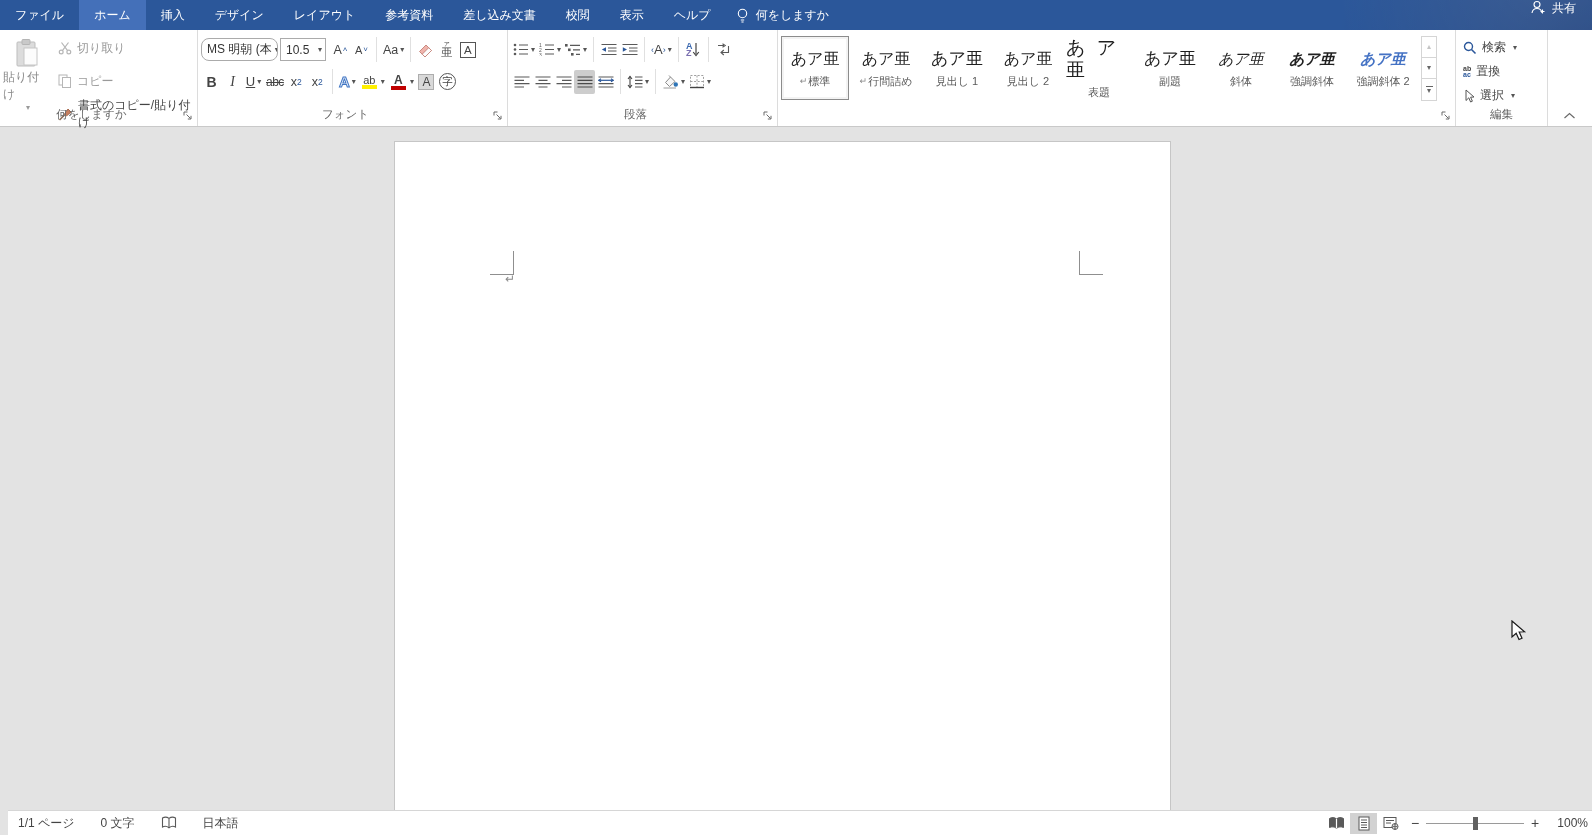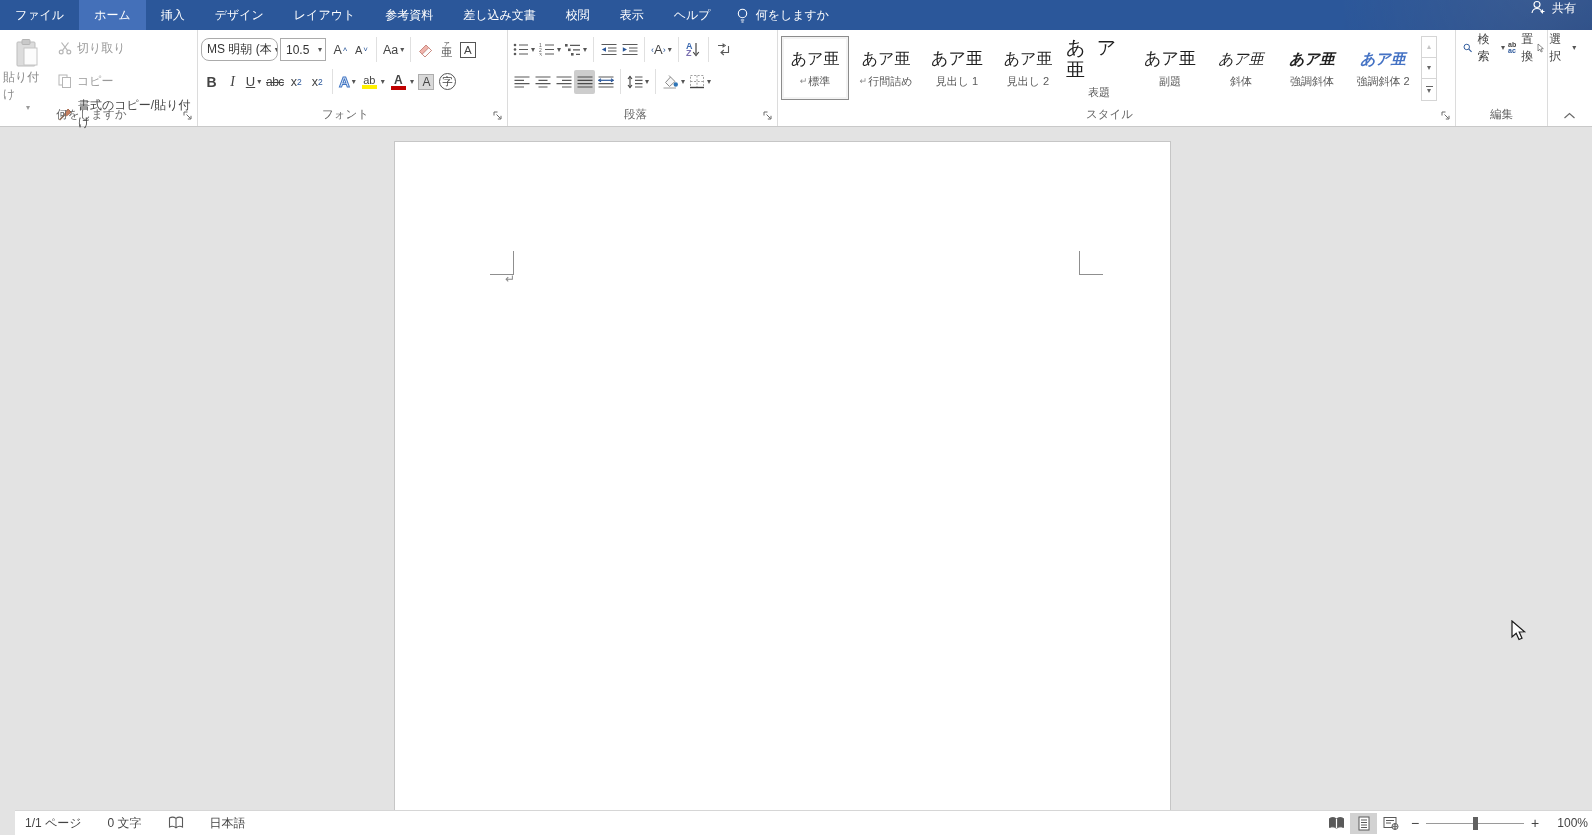--- a/index.html
+++ b/index.html
@@ -111,38 +111,38 @@
   .ss-title { font-size:19px; letter-spacing:3px; }
   .ss-it { font-style:italic; font-family:"Liberation Serif", serif; }
   .ss-bold { font-weight:bold; }
   .ss-blue { color:#4472C4; }
   .styles-scroll { width:16px; margin-left:4px; display:flex; flex-direction:column; border:1px solid #D5D5D5; }
   .sbtn { height:21px; display:flex; align-items:center; justify-content:center; font-size:8px; color:#666; border-bottom:1px solid #D5D5D5; background:#fff; flex-direction:column; line-height:4px;}
   .sbtn:last-child { border-bottom:none; }
   .sbtn .bar { width:7px; height:1px; background:#666; margin-bottom:2px; }
   .sbtn.disabled { color:#C4C4C4; }
   
-  .edit-stack { display:flex; gap:3px; padding:4px 2px 0 4px; }
+  .edit-stack { display:flex; flex-direction:column; gap:3px; padding:4px 2px 0 4px; }
   .edit-item { display:flex; align-items:center; gap:5px; height:21px; font-size:12px; }
   .rep-icon { display:flex; flex-direction:column; font-size:7px; line-height:6px; color:#444; font-weight:bold; }
   .rep-icon .r2 { color:#2B579A; }
   .ribbon-collapse { position:absolute; right:16px; bottom:6px; }
   
   .docarea { position:absolute; top:128px; bottom:25px; left:0; right:0; background:#E3E3E3; overflow:hidden; }
   .page {
     position:absolute; left:394px; top:13px; width:777px; height:700px;
     background:#fff; border:1px solid #C6C6C6;
   }
   .mark-tl { position:absolute; left:95px; top:109px; width:24px; height:24px; border-right:1px solid #8F8F8F; border-bottom:1px solid #8F8F8F; }
   .mark-tr { position:absolute; left:684px; top:109px; width:24px; height:24px; border-left:1px solid #8F8F8F; border-bottom:1px solid #8F8F8F; }
   .pilcrow { position:absolute; left:110px; top:130px; font-size:12px; color:#8a8a8a; }
   .cursor { position:absolute; left:1510px; top:620px; z-index:9; }
   
   .statusbar {
-    position:absolute; left:15px; right:0; bottom:0; height:25px;
+    position:absolute; left:8px; right:0; bottom:0; height:25px;
     background:#FFFFFF; border-top:1px solid #D6D6D6;
     display:flex; align-items:center; font-size:12px; color:#444; z-index:5;
   }
   .sb-item { margin-left:26px; white-space:nowrap; }
   .sb-item:first-child { margin-left:10px; }
   .sb-right { margin-left:auto; display:flex; align-items:center; }
   .view-btn { width:27px; height:21px; display:flex; align-items:center; justify-content:center; }
   .view-btn.selected { background:#D2D2D2; }
   .zoom-minus,.zoom-plus { width:22px; text-align:center; font-size:14px; color:#444; }
   .ztrack { width:98px; height:15px; position:relative; }
@@ -528,21 +528,20 @@
               <span>強調斜体 2</span>
             </span>
         </div>
       </div>
       <div class="styles-scroll">
         <div class="sbtn disabled">▴</div>
         <div class="sbtn">▾</div>
         <div class="sbtn"><span class="bar"></span>▾</div>
       </div>
     </div>
-    <div class="rgroup-label">スタイル</div>
     <div class="launcher">
       <svg width="10" height="10" viewBox="0 0 10 10">
           <path d="M1 1 H4.5 M1 1 V4.5" stroke="#6a6a6a" fill="none"></path>
           <path d="M3.5 3.5 L7.5 7.5 M8 4.8 V8 H4.8" stroke="#6a6a6a" fill="none"></path>
         </svg>
     </div>
   </div>
 
   <div class="rgroup" style="width:92px;">
     <div class="edit-stack">

